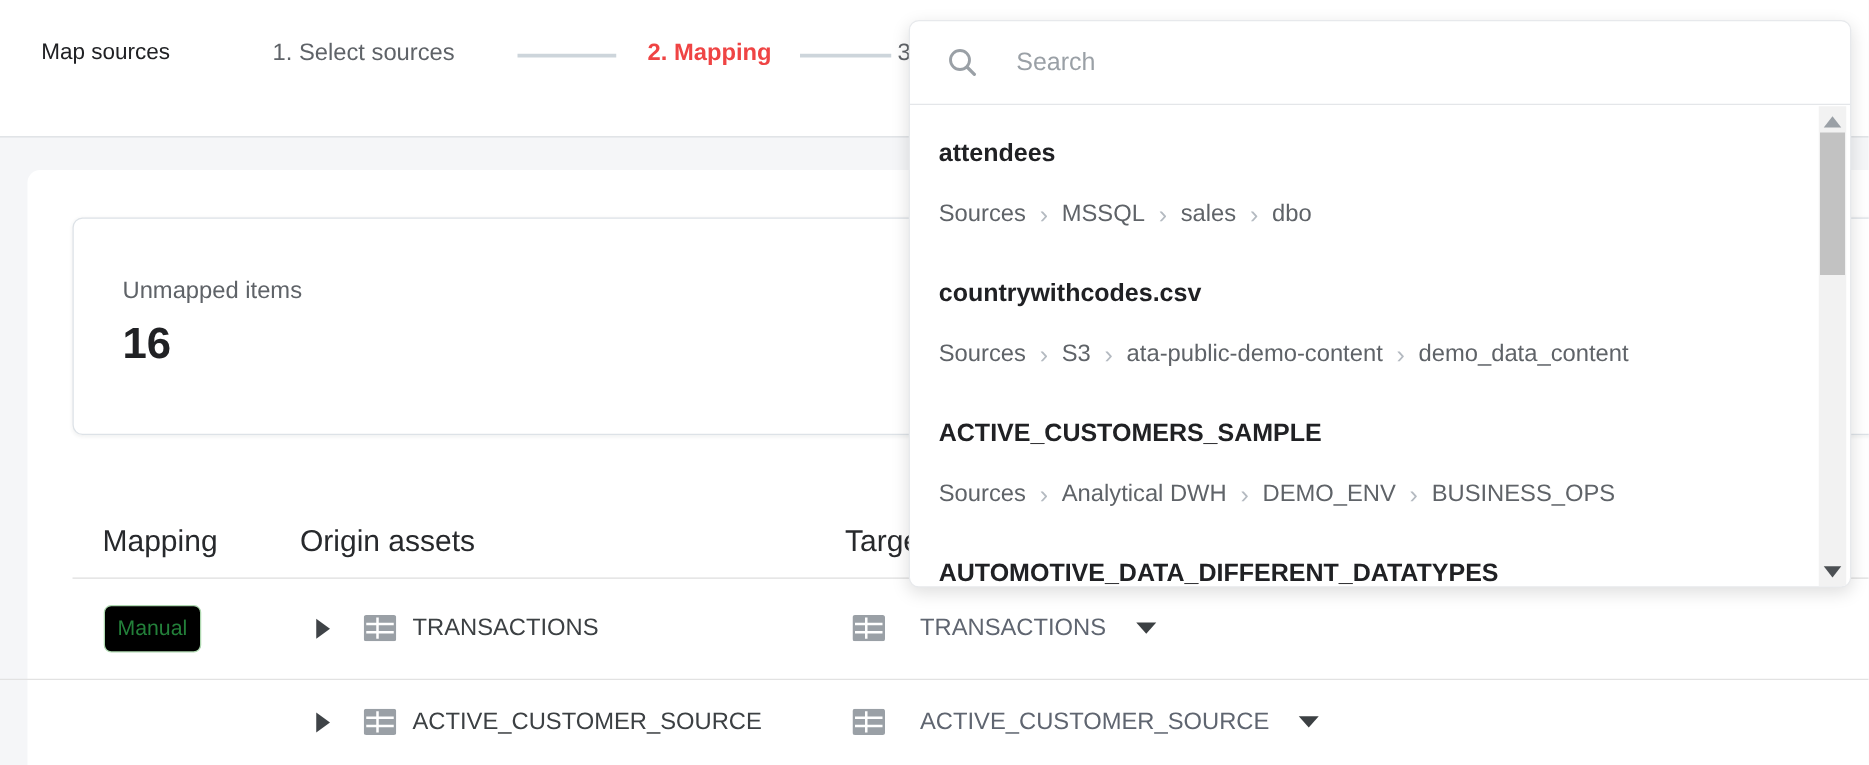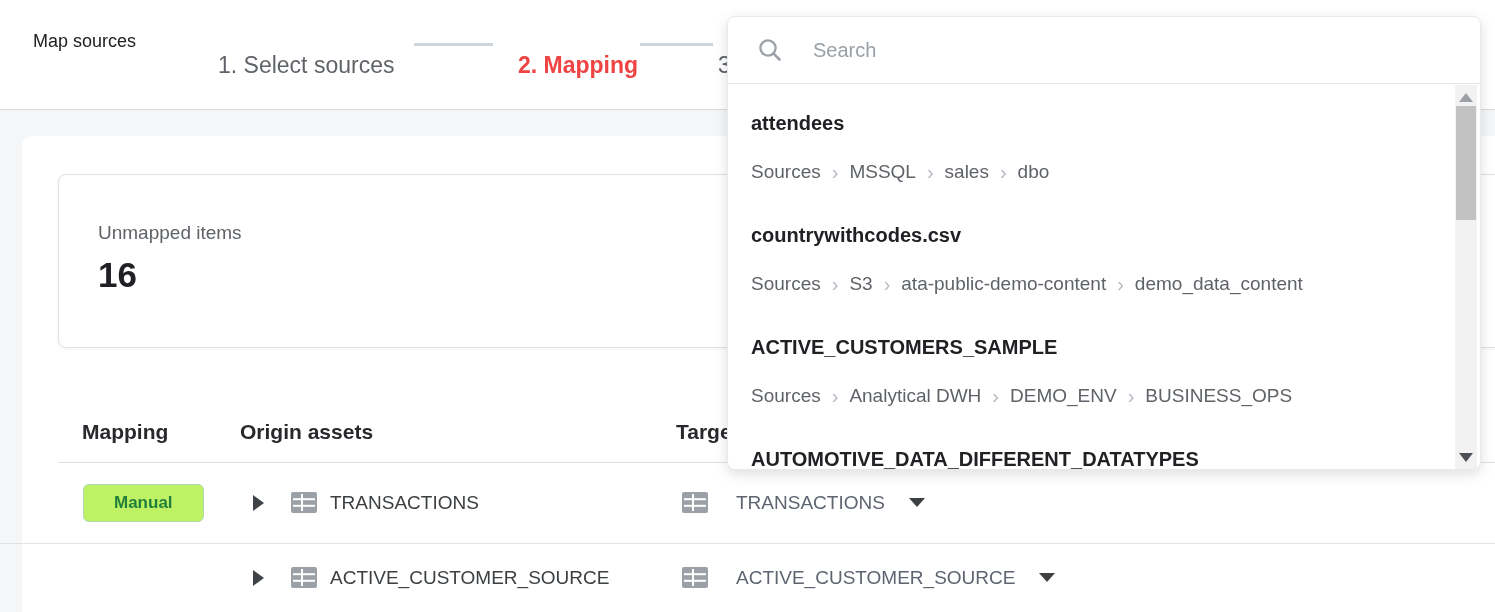--- a/index.html
+++ b/index.html
@@ -6,52 +6,52 @@
   body{
     width:1495px;height:612px;overflow:hidden;position:relative;
     background:#f5f6f8;
     font-family:"Liberation Sans", sans-serif;
     color:#202124;
   }
   
   .header{position:absolute;left:0;top:0;width:100%;height:109px;background:#ffffff;
     border-bottom:1px solid #d8dce0;z-index:2;}
   .page-title{position:absolute;left:33px;top:31px;font-size:18px;color:#202124;}
-  .step{position:absolute;top:32px;font-size:23px;color:#5f6368;white-space:nowrap;margin-top:20px;}
+  .step{position:absolute;top:32px;font-size:19px;color:#5f6368;white-space:nowrap;}
   .step.active{font-weight:700;color:#ef4444;}
   .step1{left:218px;}
   .step2{left:518px;}
   .step3{left:718px;}
   .connector{position:absolute;top:43px;height:3px;background:#cdd5db;}
   .conn1{left:414px;width:79px;}
   .conn2{left:640px;width:73px;}
 
   
   .panel{position:absolute;left:22px;top:136px;width:1500px;height:476px;background:#ffffff;
     border-radius:10px 0 0 0;z-index:1;}
   .card{position:absolute;left:58px;top:174px;width:1452px;height:172px;background:#ffffff;
     border:1px solid #dde2e7;border-radius:8px;box-shadow:0 1px 3px rgba(60,64,67,.07);z-index:1;}
   .card-label{position:absolute;left:39px;top:47px;font-size:19px;color:#5f6368;}
   .card-value{position:absolute;left:39px;top:80px;font-size:35px;font-weight:700;color:#202124;}
 
   
-  .th{position:absolute;top:420px;font-size:21px;font-weight:700;color:#27292c;z-index:1;white-space:nowrap;}
+  .th{position:absolute;top:420px;font-size:24px;font-weight:400;color:#27292c;z-index:1;white-space:nowrap;}
   .th-mapping{left:82px;}
   .th-origin{left:240px;}
   .th-target{left:676px;}
   .thead-border{position:absolute;left:58px;right:0;top:462px;height:1px;background:#dedede;z-index:1;}
   .trow{position:absolute;left:0;width:100%;z-index:1;}
   .trow1{top:462px;height:81px;border-bottom:1px solid #e2e2e2;}
   .trow2{top:543px;height:69px;}
   .cell{position:absolute;top:0;height:100%;display:flex;align-items:center;}
   .cell-mapping{left:83px;}
   .cell-origin{left:253px;}
   .cell-target{left:682px;}
-  .badge{display:inline-block;padding:8px 30px;border-radius:6px;font-size:17px;
-    background:#bef264;border:1px solid #aed8b0;color:#23803a;font-weight:bold;}
+  .badge{display:inline-block;padding:8px 10px;border-radius:6px;font-size:17px;
+    background:#000000;border:1px solid #aed8b0;color:#23803a;}
   .expand-tri{width:0;height:0;border-left:11px solid #3f4347;border-top:8px solid transparent;
     border-bottom:8px solid transparent;margin-right:27px;}
   .tbl-icon{margin-right:13px;display:inline-block;line-height:0;}
   .origin-text{font-size:19px;color:#3c4043;white-space:nowrap;}
   .target-text{font-size:19px;color:#5f6570;white-space:nowrap;margin-left:15px;}
   .caret-down{width:0;height:0;border-top:9px solid #3c4043;border-left:8px solid transparent;
     border-right:8px solid transparent;margin-left:24px;}
 
   
   .dropdown{position:absolute;left:727px;top:16px;width:754px;height:454px;background:#ffffff;

